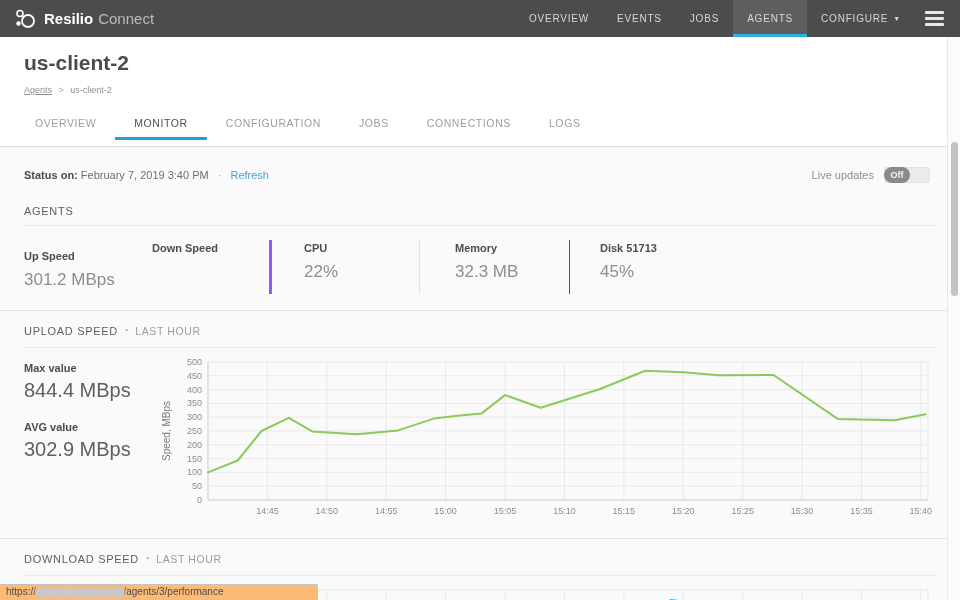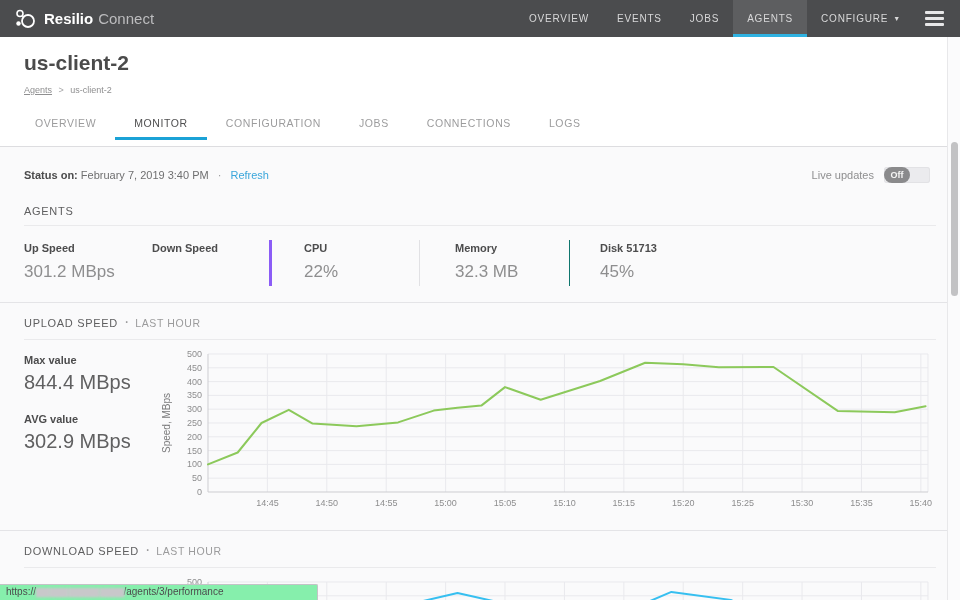--- a/index.html
+++ b/index.html
@@ -59,40 +59,40 @@
   .header-rule { border:none; border-top:1px solid #eaeaec; margin:8px 24px 0; }
   .section-sep { border:none; border-top:1px solid #e4e4e7; margin:0; }
 
   
   .stats-row { display:flex; padding:14px 24px 16px; }
   .stat-col { padding:2px 0 4px; }
   .stat-col .stat-label { font-size:11px; font-weight:bold; color:#4c4c4d; }
   .stat-col .stat-value { font-size:17px; margin-top:8px; color:#8e8e8f; }
   .val-green { color:#9ed063; }
   .val-blue { color:#4cc2f1; }
-  .c1 { width:128px; }
+  .c1 { width:128px;margin-top:8px; }
   .c2 { width:120px; border-right:3px solid #8b5cf6; }
   .c3 { width:148px; border-right:1px solid #e1e1e4; padding-left:32px; }
   .c4 { width:150px; border-right:1px solid #0f766e; padding-left:35px; }
   .c5 { padding-left:30px; }
 
   
   .chart-section-body { display:flex; padding:6px 12px 0 24px; }
   .chart-stats { width:136px; padding-top:8px; }
   .chart-stat { margin-bottom:19px; }
   .chart-stat .stat-label { font-size:11px; font-weight:bold; color:#4c4c4d; }
   .chart-stat .stat-value { font-size:20px; color:#606061; margin-top:5px; white-space:nowrap; }
   .chart-mount { flex:1; }
   .upload-section .chart-section-body { padding-bottom:8px; }
 
   svg text { font-family:"Liberation Sans", sans-serif; }
 
   
   .url-tooltip { position:absolute; left:0; bottom:0; width:318px; height:16px;
-    background:#86efac; border:1px solid #c3c3c6; border-left:none; border-bottom:none;
+    background:#fdba74; border:1px solid #c3c3c6; border-left:none; border-bottom:none;
     border-radius:0 2px 0 0; font-size:10px; color:#4c4c4d; padding:1px 6px;
     white-space:nowrap; z-index:6; }
   .url-tooltip .redacted { color:#c8c8ca; filter:blur(1.3px); font-size:9px; letter-spacing:-1px; }
 
   
   .scrollbar { position:absolute; right:0; top:37px; bottom:0; width:13px;
     background:#fbfbfc; border-left:1px solid #e8e8ea; z-index:7; }
   .scrollbar .thumb { position:absolute; top:105px; left:3px; width:7px; height:154px;
     background:#c2c2c4; border-radius:4px; cursor:pointer; }
 </style>

